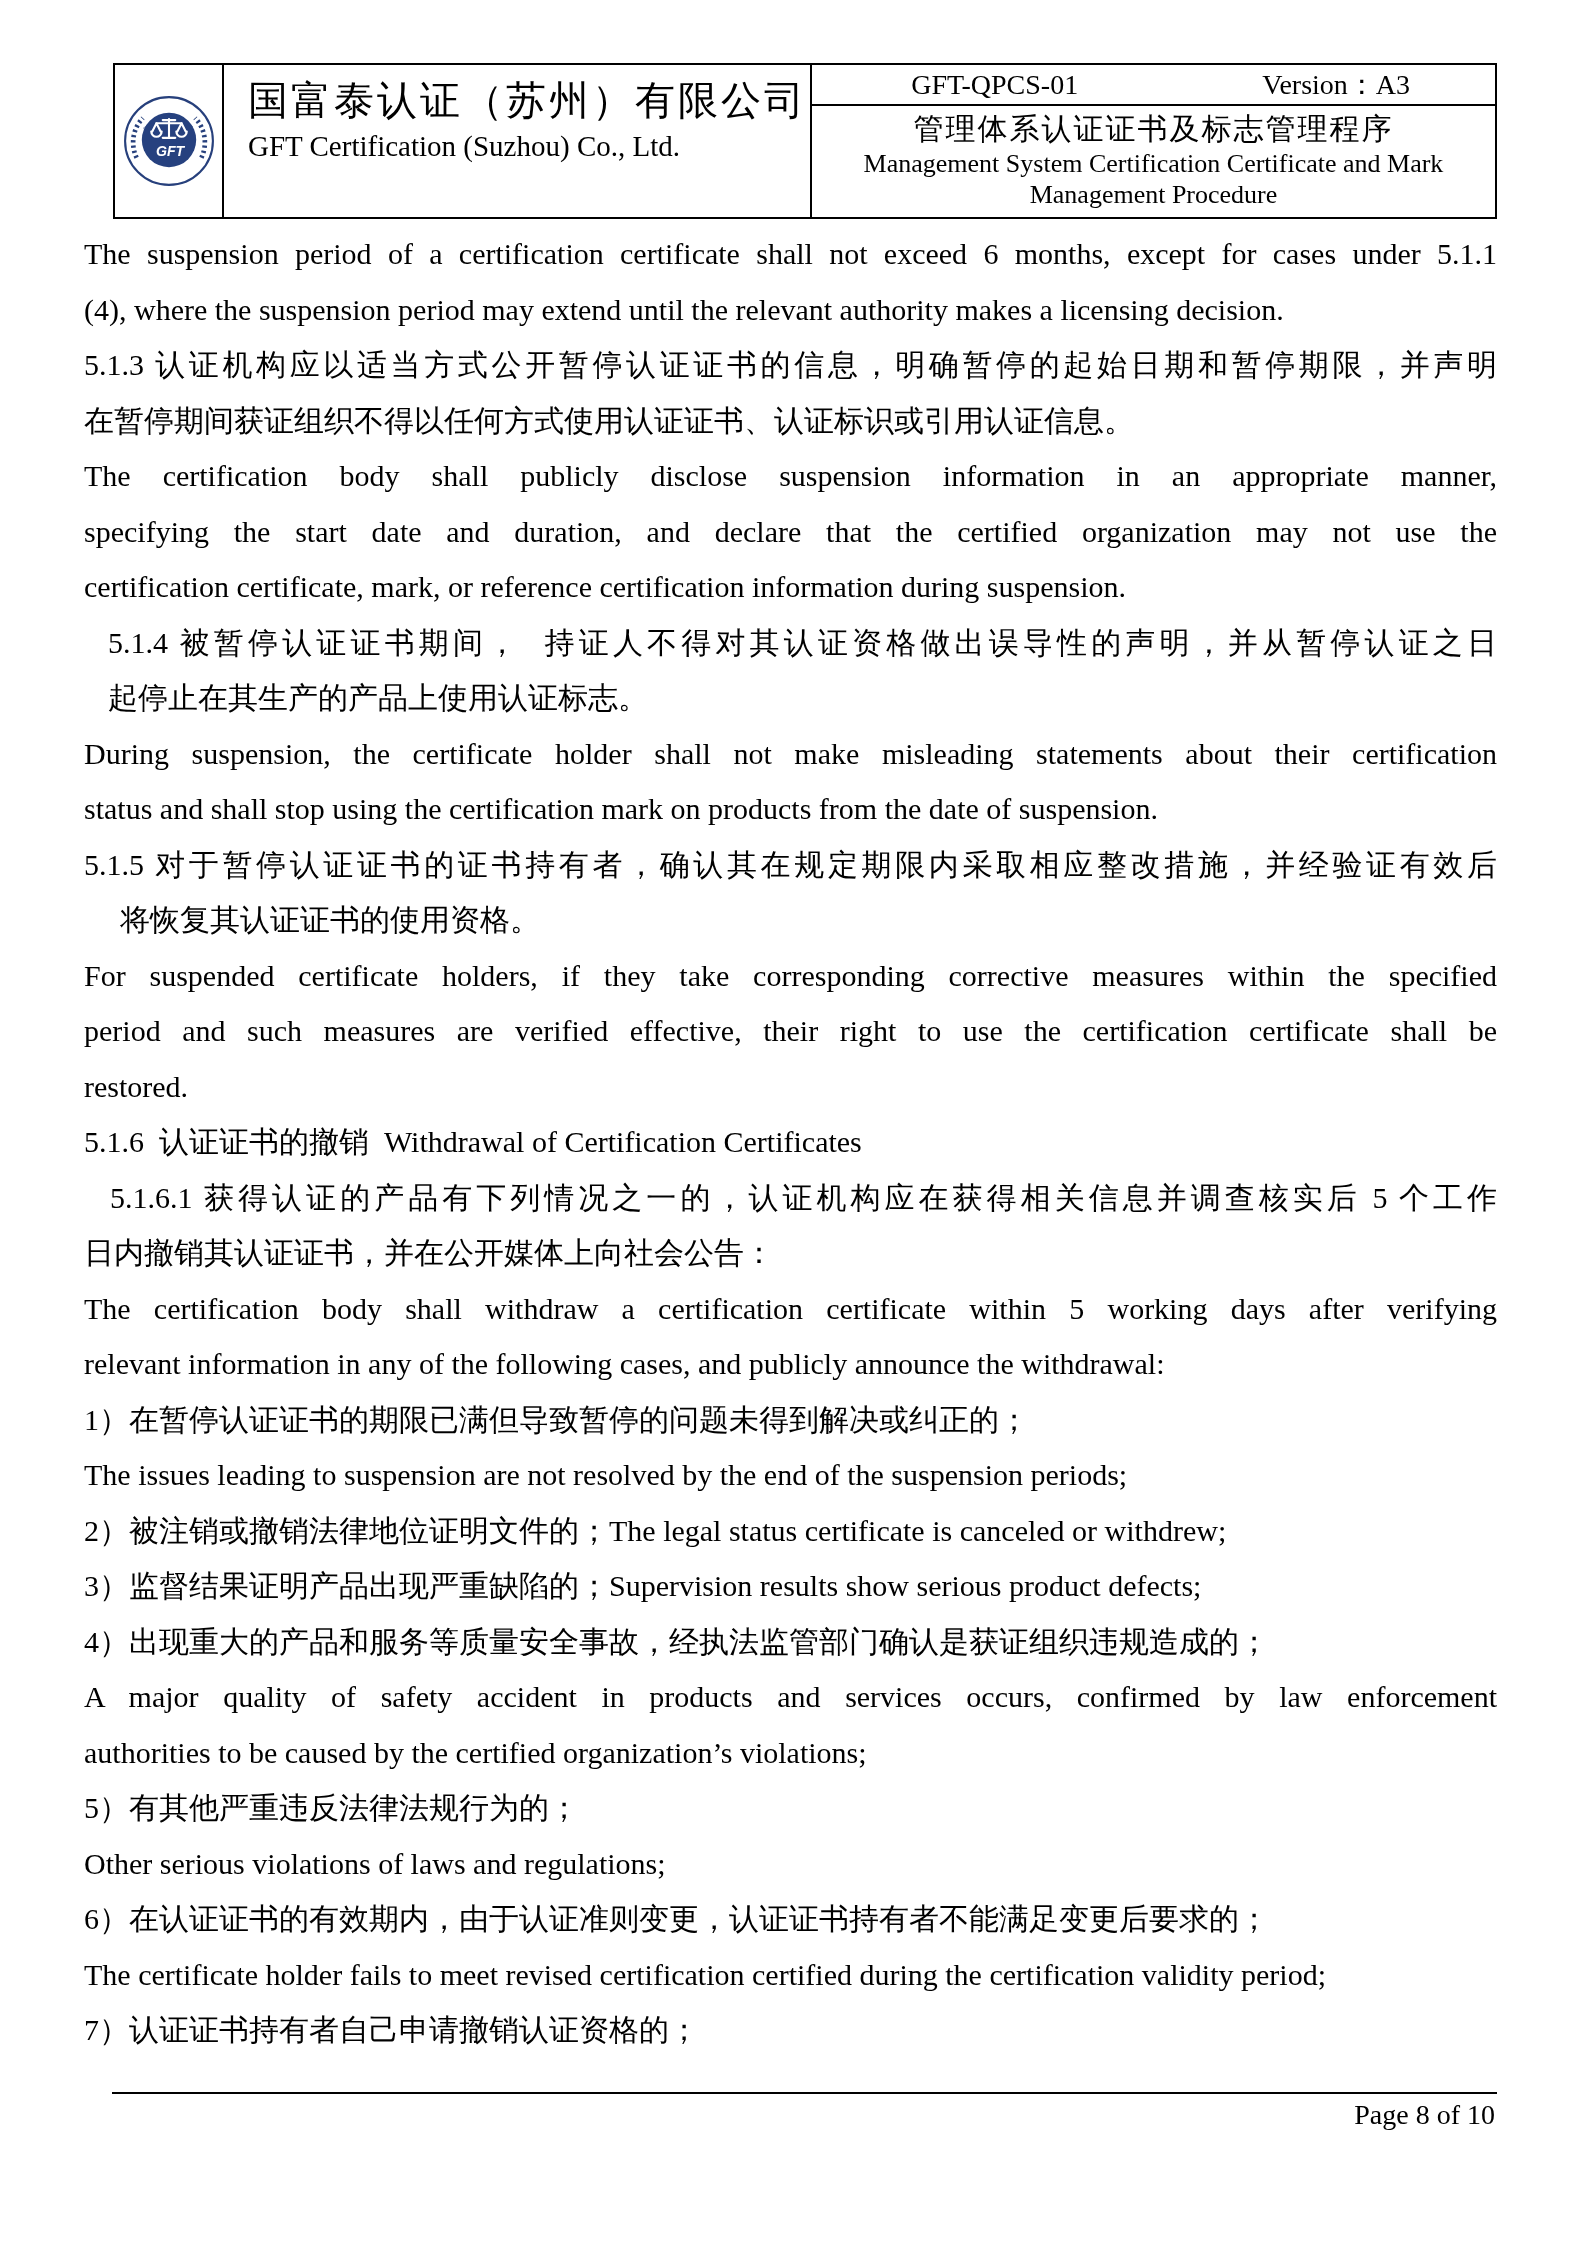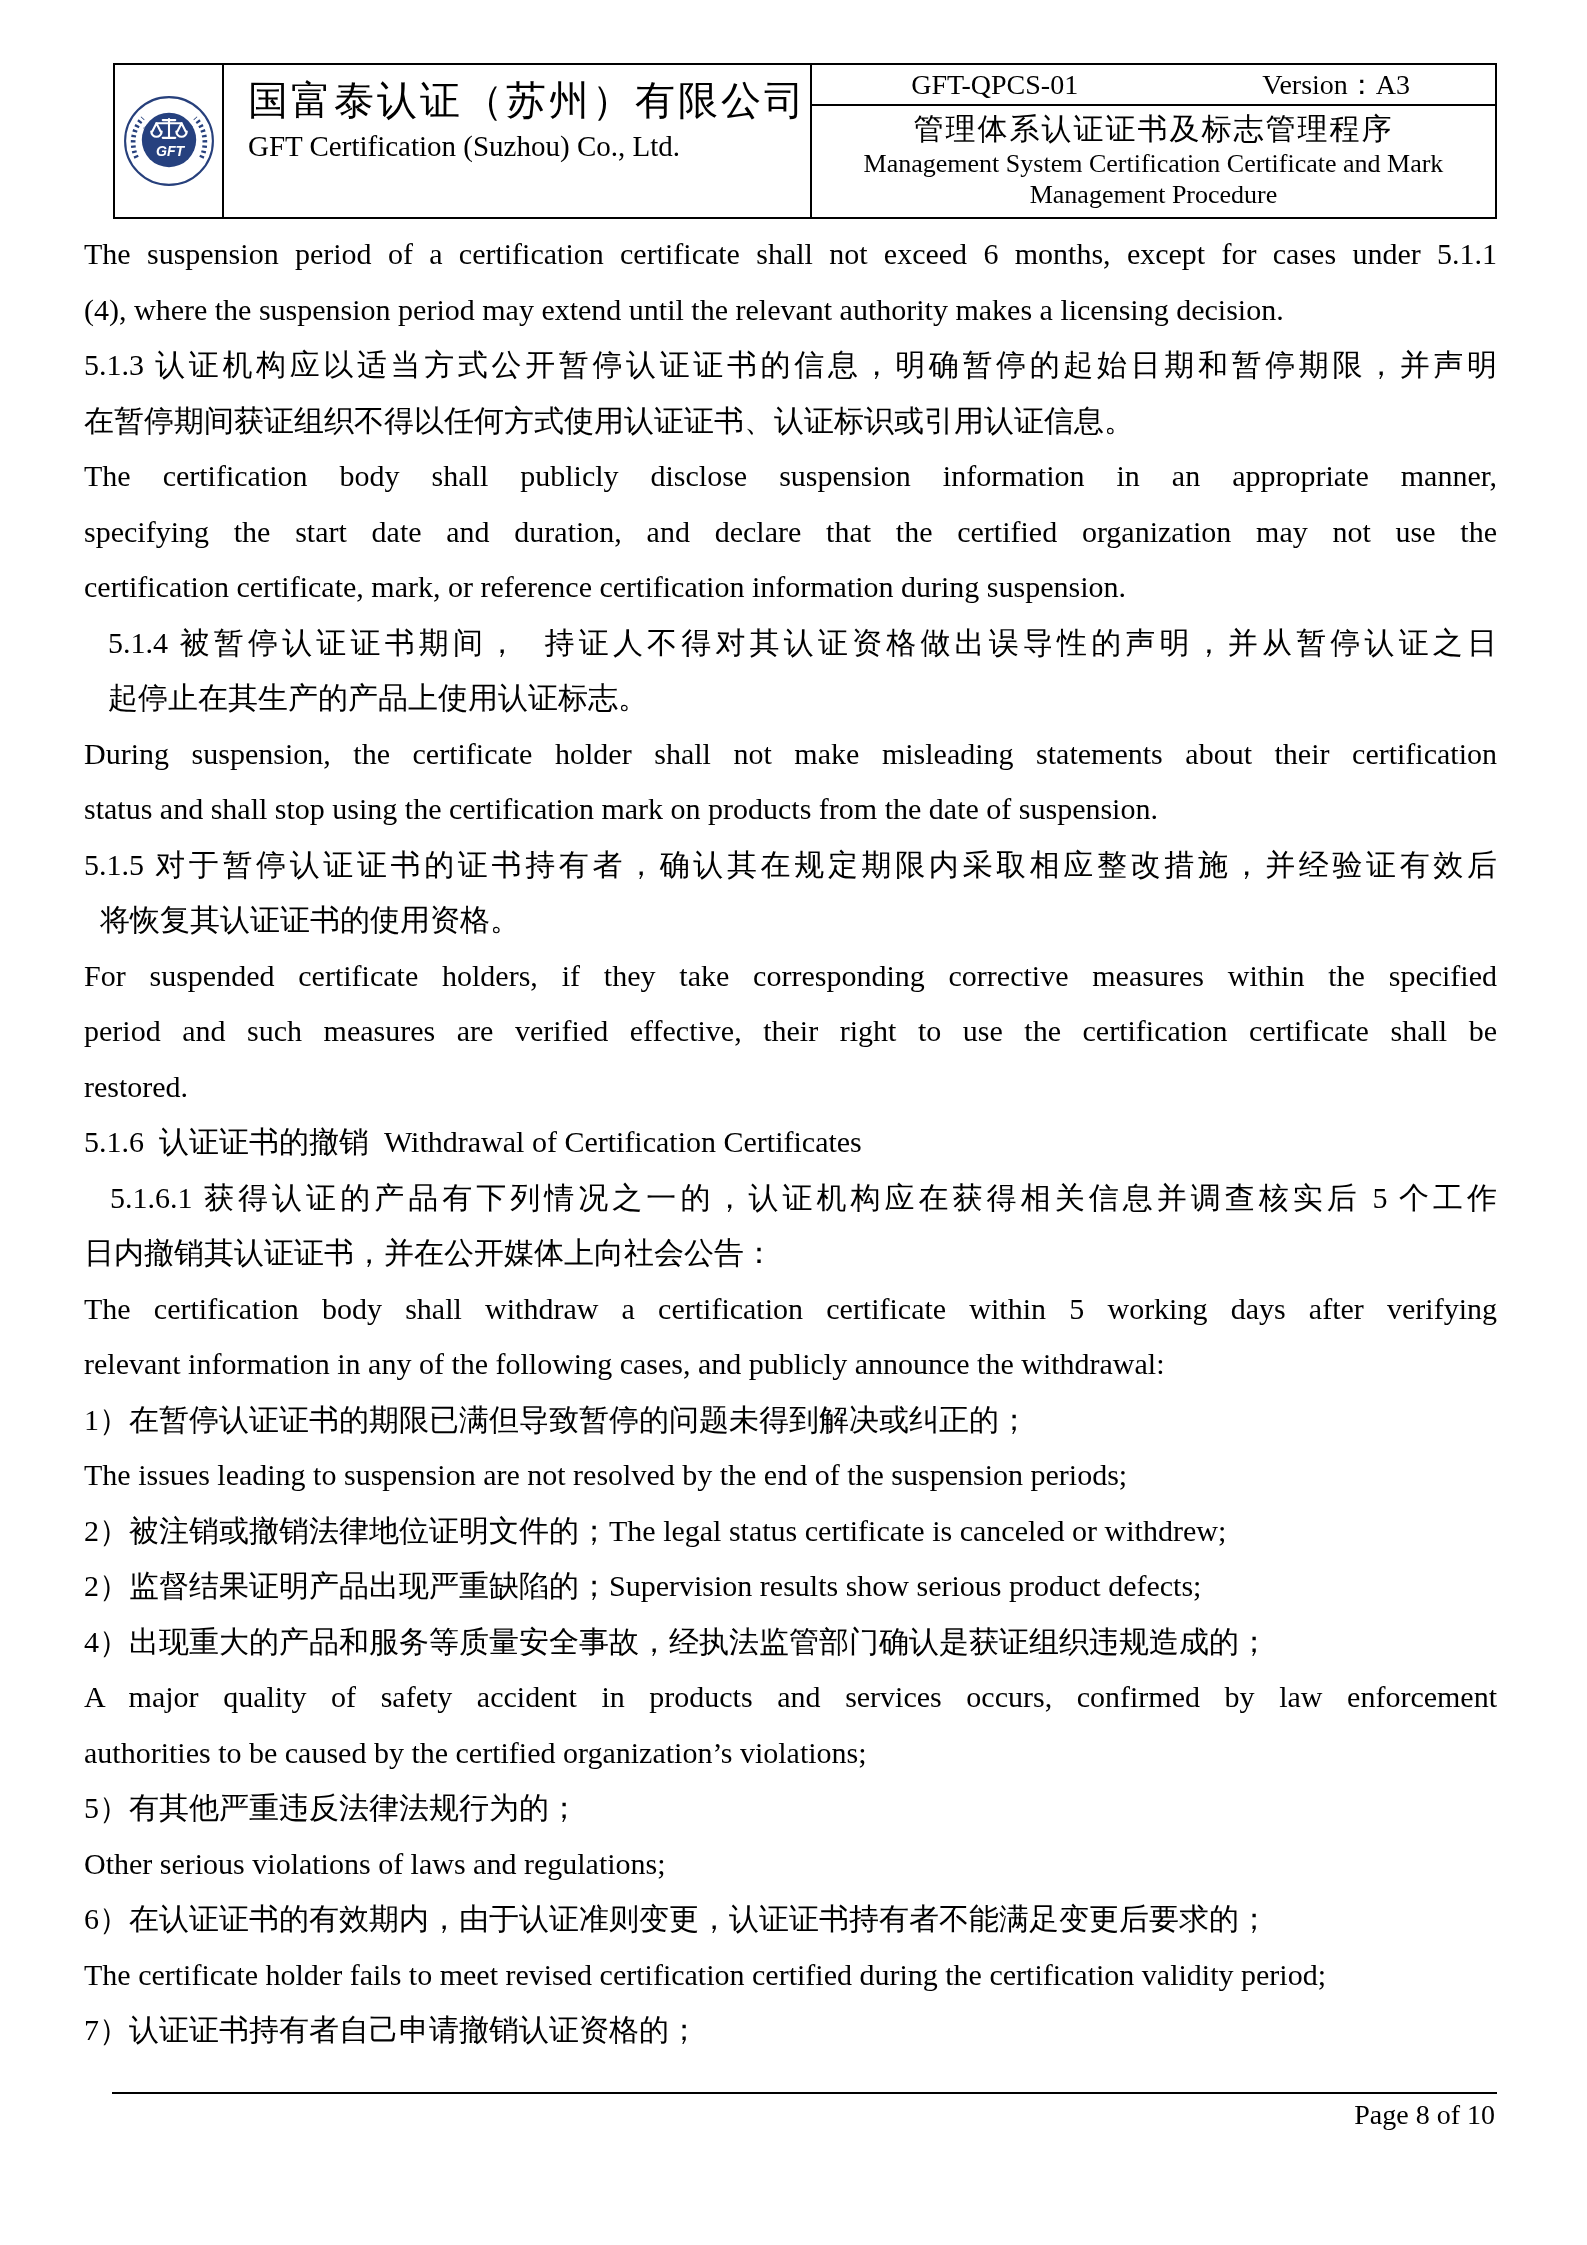--- a/index.html
+++ b/index.html
@@ -120,33 +120,33 @@
     <div class="line just">5.1.3 认证机构应以适当方式公开暂停认证证书的信息，明确暂停的起始日期和暂停期限，并声明</div>
     <div class="line">在暂停期间获证组织不得以任何方式使用认证证书、认证标识或引用认证信息。</div>
     <div class="line just">The certification body shall publicly disclose suspension information in an appropriate manner,</div>
     <div class="line just">specifying the start date and duration, and declare that the certified organization may not use the</div>
     <div class="line">certification certificate, mark, or reference certification information during suspension.</div>
     <div class="line just" style="margin-left: 24px;">5.1.4 被暂停认证证书期间，  持证人不得对其认证资格做出误导性的声明，并从暂停认证之日</div>
     <div class="line" style="margin-left: 24px;">起停止在其生产的产品上使用认证标志。</div>
     <div class="line just">During suspension, the certificate holder shall not make misleading statements about their certification</div>
     <div class="line">status and shall stop using the certification mark on products from the date of suspension.</div>
     <div class="line just">5.1.5 对于暂停认证证书的证书持有者，确认其在规定期限内采取相应整改措施，并经验证有效后</div>
-    <div class="line" style="margin-left: 16px; font-family: Liberation Serif, serif;">将恢复其认证证书的使用资格。</div>
+    <div class="line" style="margin-left: 36px; font-family: Liberation Serif, serif;">将恢复其认证证书的使用资格。</div>
     <div class="line just">For suspended certificate holders, if they take corresponding corrective measures within the specified</div>
     <div class="line just">period and such measures are verified effective, their right to use the certification certificate shall be</div>
     <div class="line">restored.</div>
     <div class="line">5.1.6  认证证书的撤销  Withdrawal of Certification Certificates</div>
     <div class="line just" style="margin-left: 26px;">5.1.6.1 获得认证的产品有下列情况之一的，认证机构应在获得相关信息并调查核实后 5 个工作</div>
     <div class="line">日内撤销其认证证书，并在公开媒体上向社会公告：</div>
     <div class="line just">The certification body shall withdraw a certification certificate within 5 working days after verifying</div>
     <div class="line">relevant information in any of the following cases, and publicly announce the withdrawal:</div>
     <div class="line">1）在暂停认证证书的期限已满但导致暂停的问题未得到解决或纠正的；</div>
     <div class="line">The issues leading to suspension are not resolved by the end of the suspension periods;</div>
     <div class="line">2）被注销或撤销法律地位证明文件的；The legal status certificate is canceled or withdrew;</div>
-    <div class="line">2）监督结果证明产品出现严重缺陷的；Supervision results show serious product defects;</div>
+    <div class="line">3）监督结果证明产品出现严重缺陷的；Supervision results show serious product defects;</div>
     <div class="line">4）出现重大的产品和服务等质量安全事故，经执法监管部门确认是获证组织违规造成的；</div>
     <div class="line just">A major quality of safety accident in products and services occurs, confirmed by law enforcement</div>
     <div class="line">authorities to be caused by the certified organization’s violations;</div>
     <div class="line">5）有其他严重违反法律法规行为的；</div>
     <div class="line">Other serious violations of laws and regulations;</div>
     <div class="line">6）在认证证书的有效期内，由于认证准则变更，认证证书持有者不能满足变更后要求的；</div>
     <div class="line">The certificate holder fails to meet revised certification certified during the certification validity period;</div>
     <div class="line">7）认证证书持有者自己申请撤销认证资格的；</div>
   </div>
 

